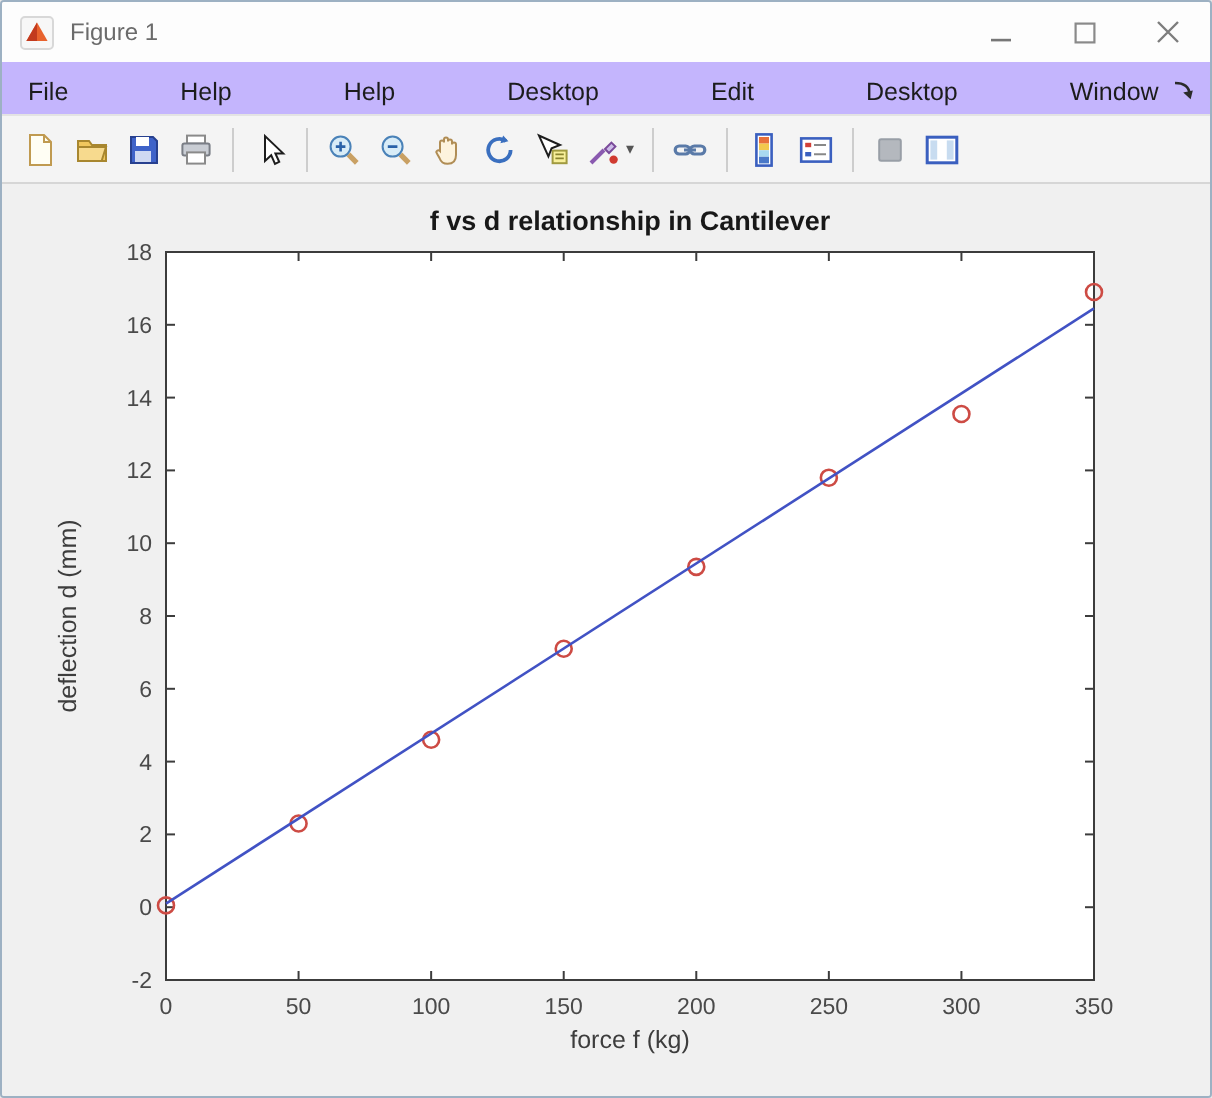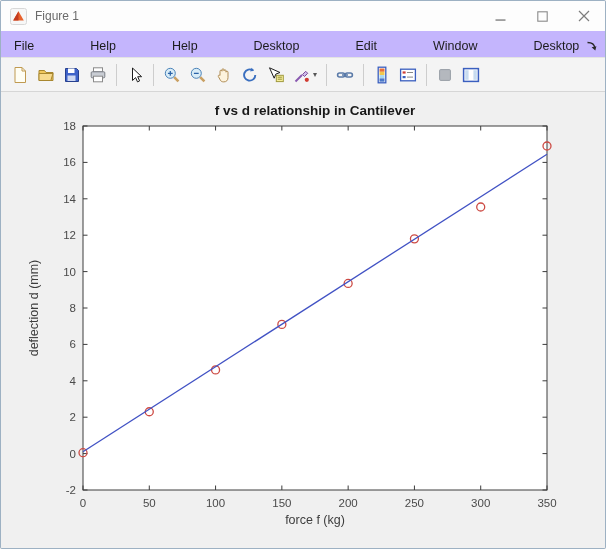--- a/index.html
+++ b/index.html
@@ -66,22 +66,22 @@
         </svg>
     </span>
   </div>
 
   <div class="menubar">
     <span class="menu-item">File</span>
     <span class="menu-item">Help</span>
     <span class="menu-item">Help</span>
     <span class="menu-item">Desktop</span>
     <span class="menu-item">Edit</span>
+    <span class="menu-item">Desktop</span>
     <span class="menu-item">Window</span>
-    <span class="menu-item">Desktop</span>
     <span class="menu-item">View</span>
     <span class="dock-arrow">
       <svg viewBox="0 0 12 12">
           <path d="M1.5 2.5 C6.5 2.5 8.5 4.5 8.8 8" fill="none" stroke="#2b2b2b" stroke-width="1.3"></path>
           <path d="M5.6 7.2 L9.3 10.6 L10.4 6.2 Z" fill="#2b2b2b"></path>
         </svg>
     </span>
   </div>
 
   <div class="toolbar">

